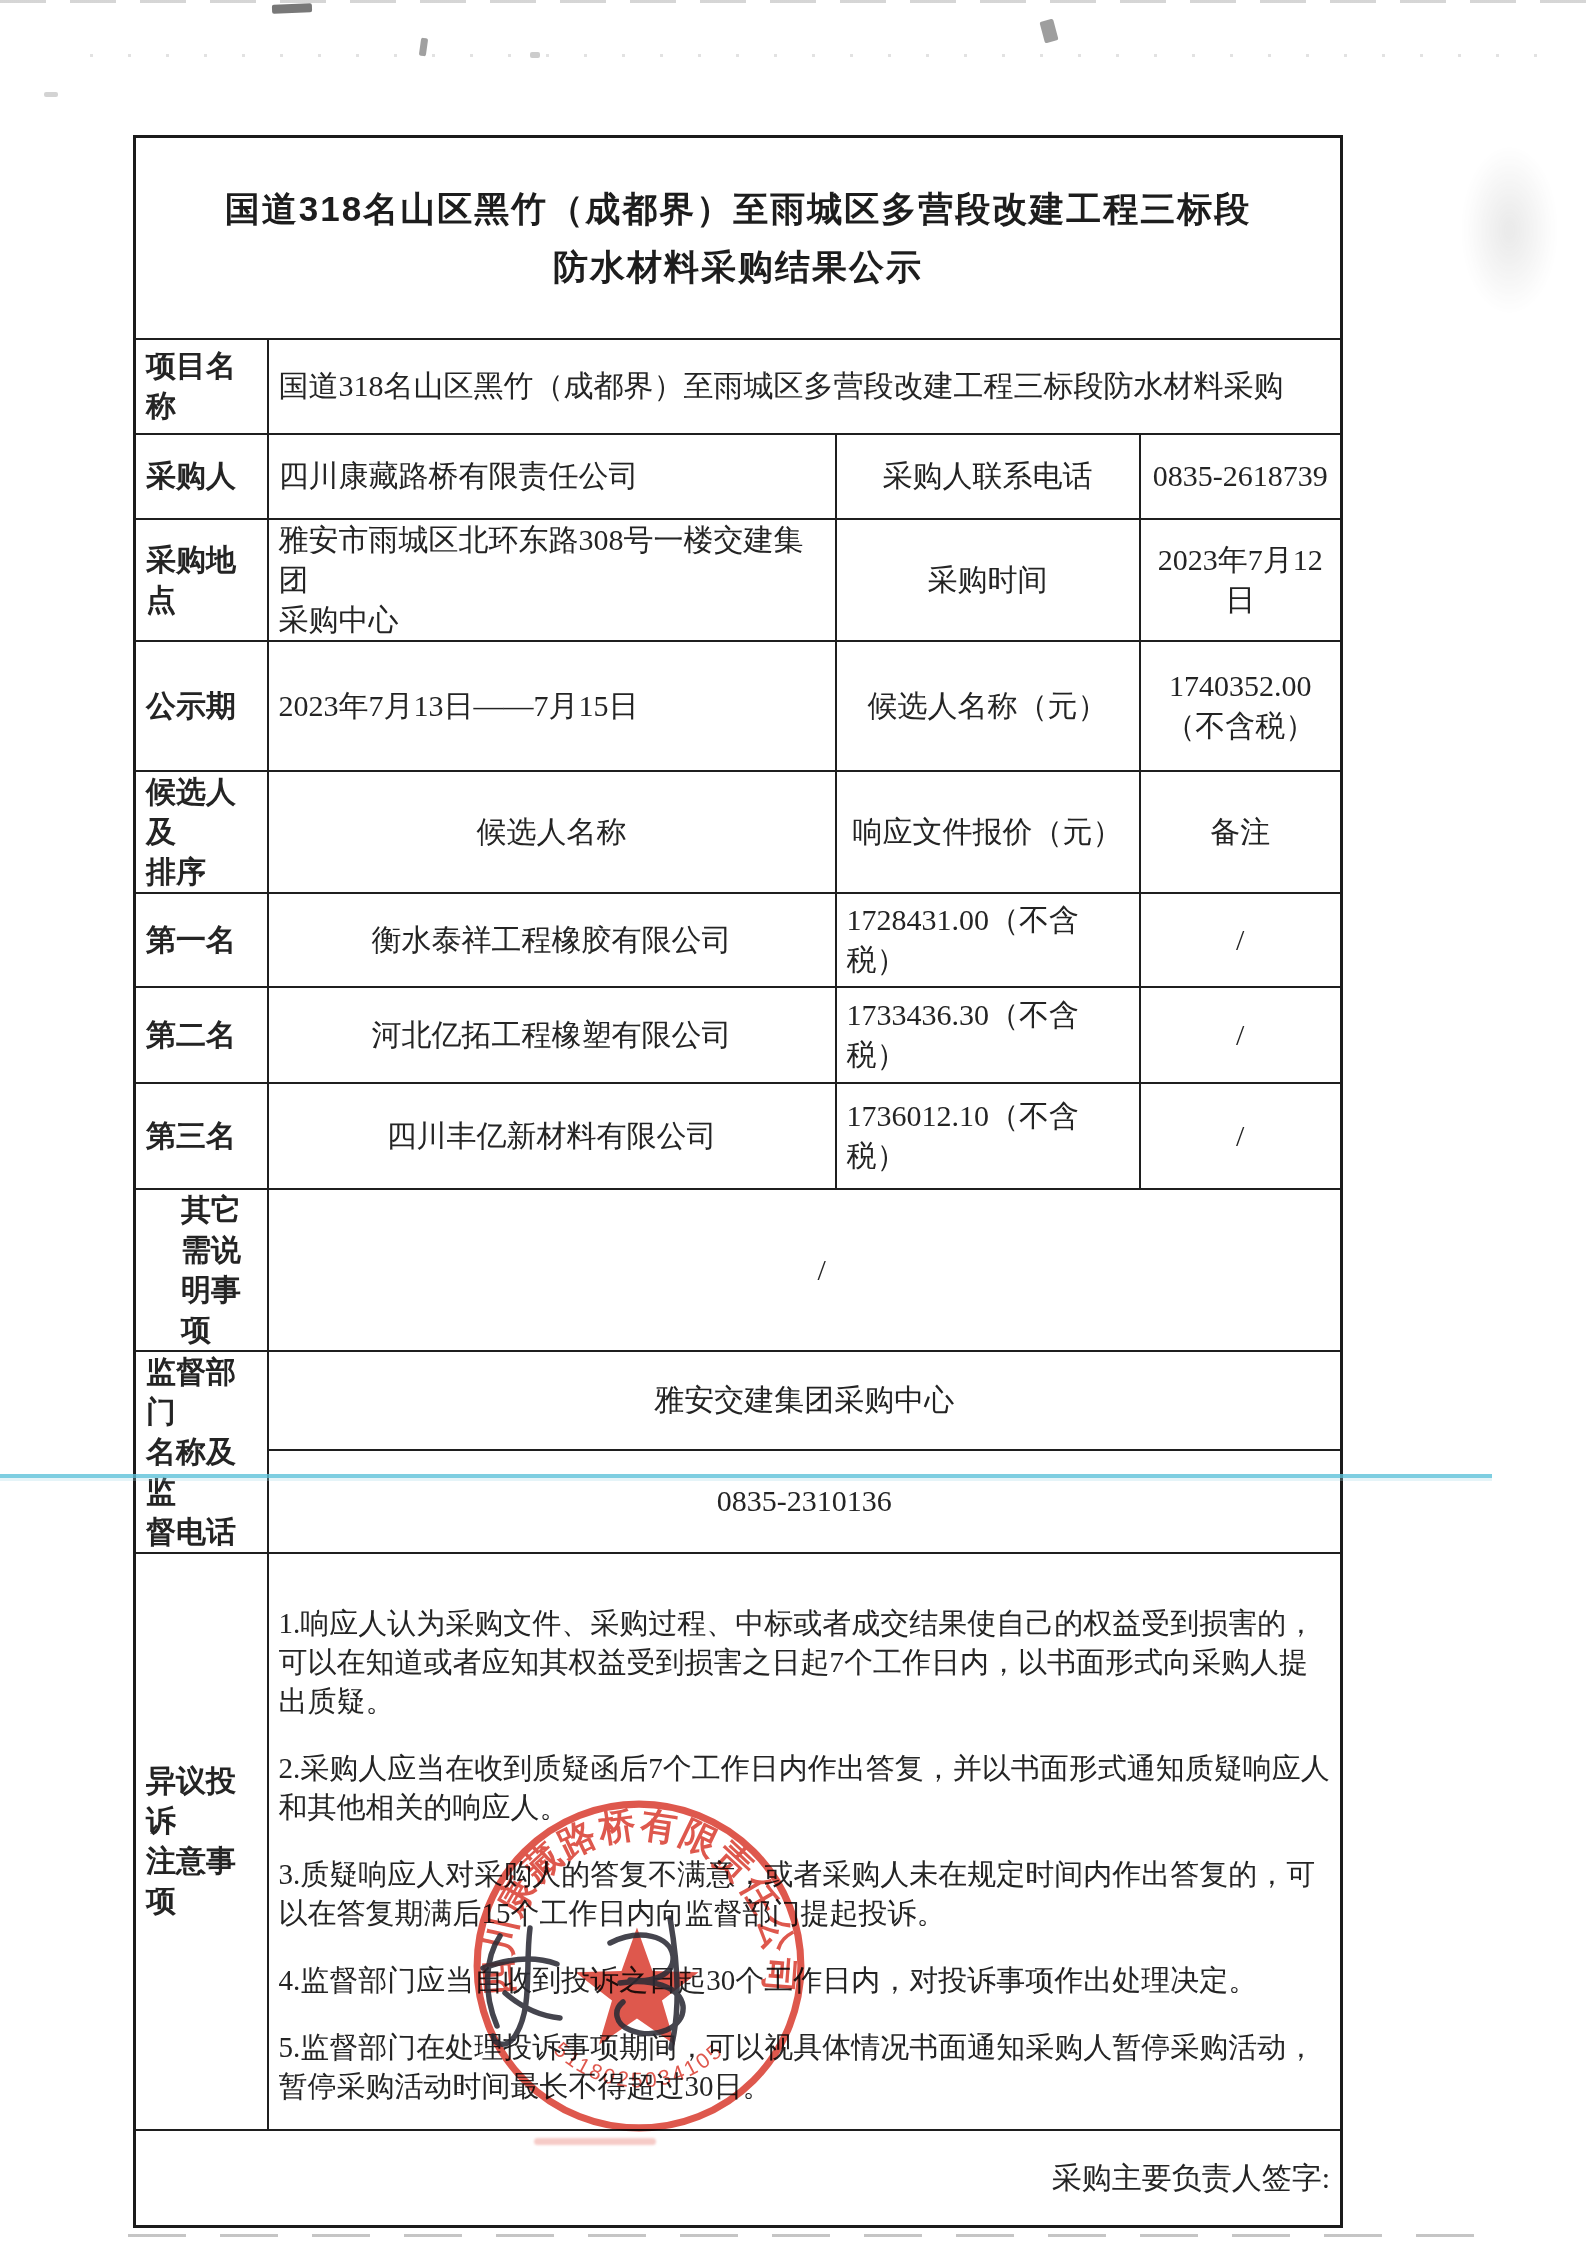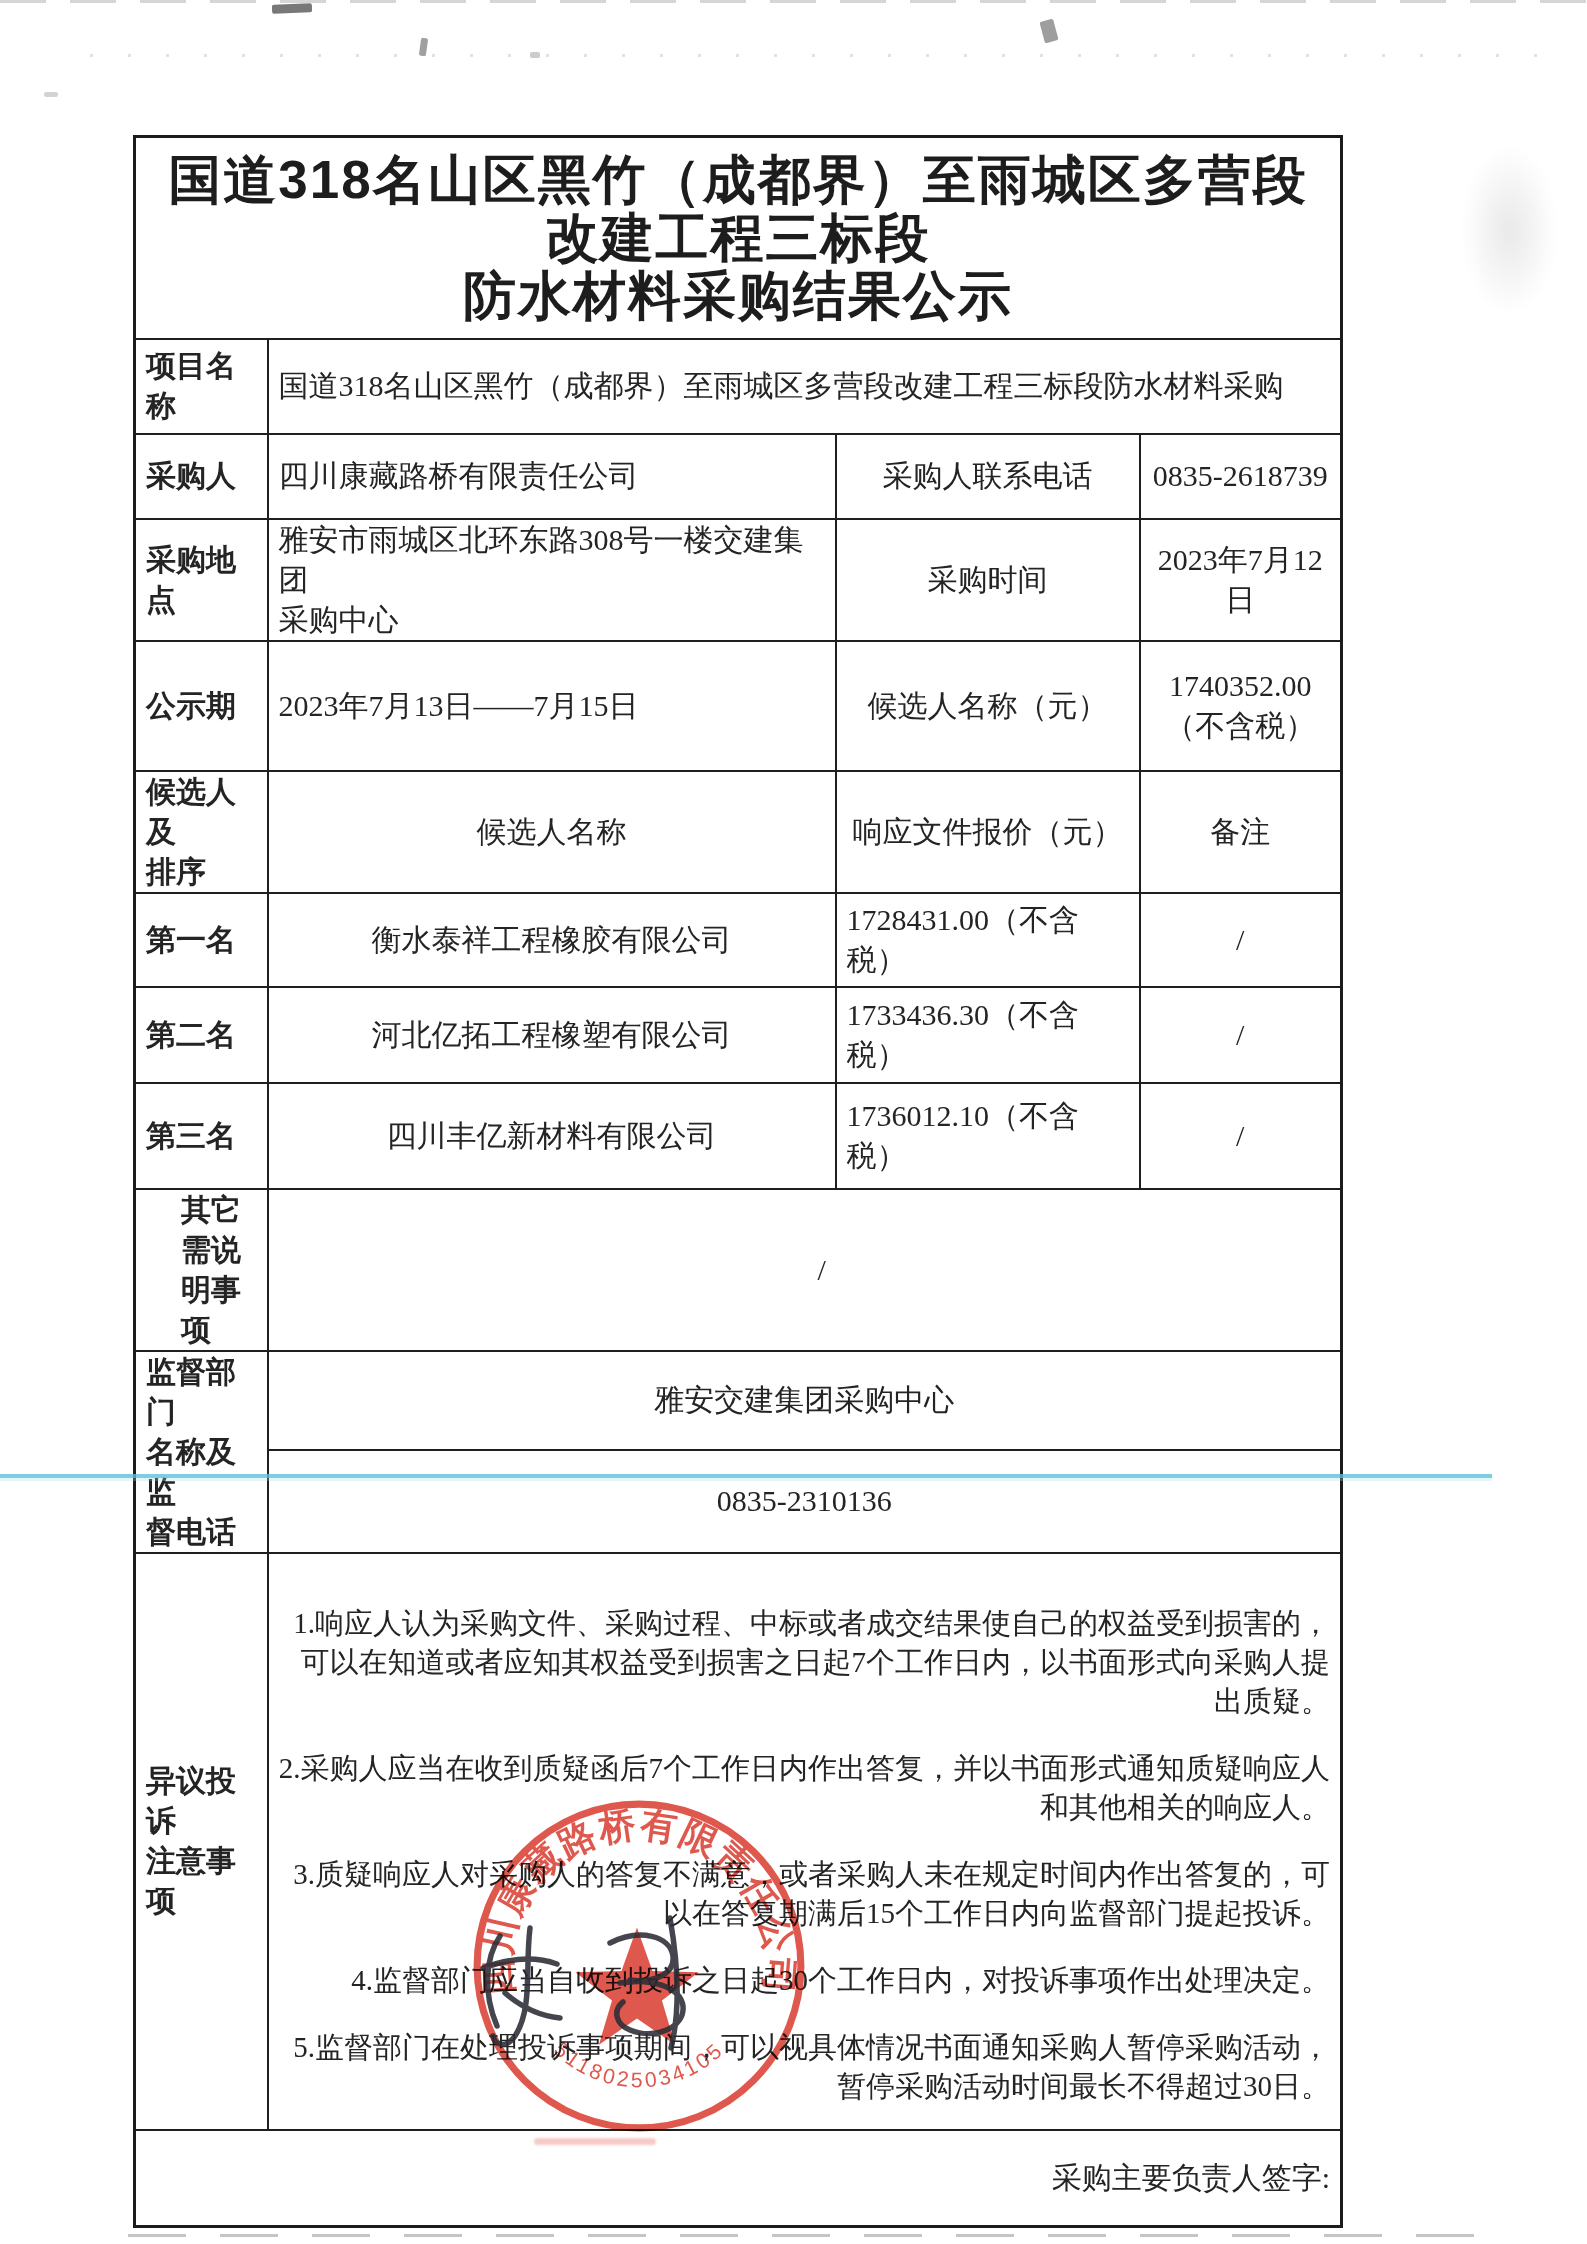--- a/index.html
+++ b/index.html
@@ -53,24 +53,24 @@
   tr.r-c1      td{height:94px;}
   tr.r-c2      td{height:96px;}
   tr.r-c3      td{height:106px;}
   tr.r-other   td{height:70px;padding-left:45px;}
   tr.r-sup1    td{height:82px;}
   tr.r-sup2    td{height:84px;border-radius:32px;}
   tr.r-obj     td{height:577px;}
   tr.r-sign    td{height:97px;}
 
   .title-cell{font-family:"Liberation Sans","DejaVu Sans",sans-serif;
-    font-weight:700;font-size:53px;line-height:58px;letter-spacing:2px;
+    font-weight:700;font-size:35px;line-height:58px;letter-spacing:2px;
     text-align:center;color:#1d1d1d;}
   td.obj-cell{vertical-align:top;padding:98px 14px 20px 12px;}
-  .obj-item{font-size:29px;line-height:39px;text-align:right;color:#242424;margin-top:28px;}
+  .obj-item{font-size:29px;line-height:39px;text-align:left;color:#242424;margin-top:28px;}
   .price-2line{font-size:30px;line-height:46px;}
   .sign-label{font-size:31px;text-align:right;}
 
   
   .stamp{position:absolute;left:467px;top:1794px;width:344px;height:344px;z-index:7;
     mix-blend-mode:multiply;opacity:.85;}
   .signature{position:absolute;left:445px;top:1898px;width:300px;height:160px;z-index:8;}
 </style>
 </head>
 <body>

